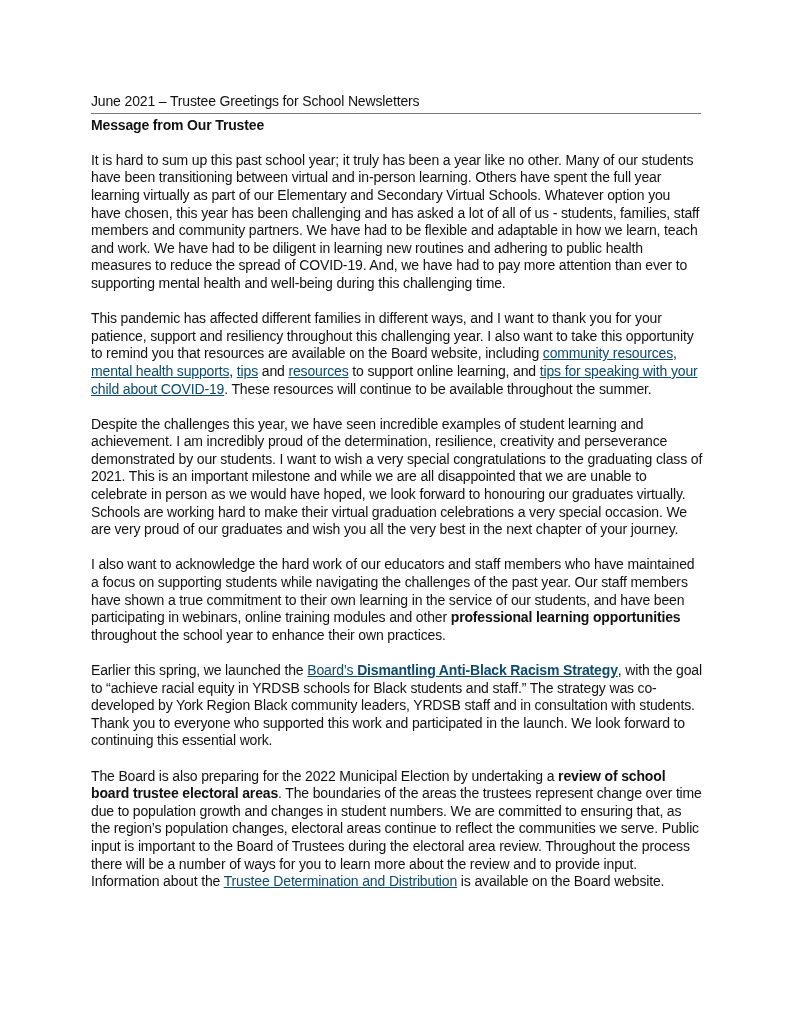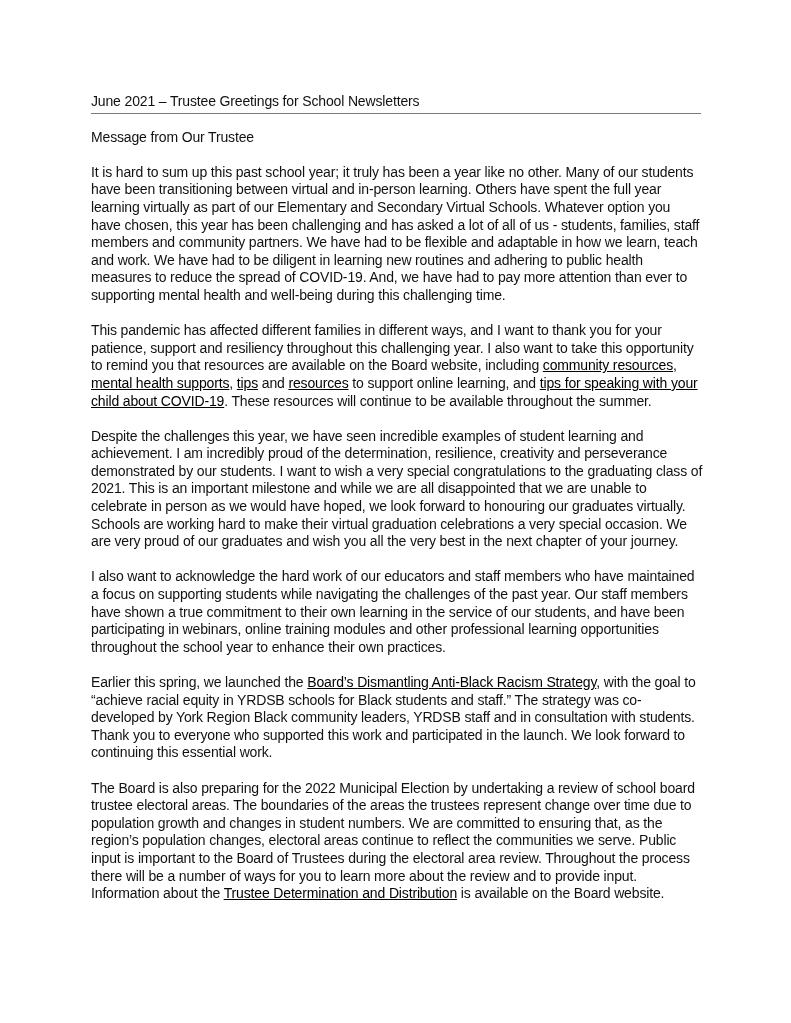--- a/index.html
+++ b/index.html
@@ -5,26 +5,26 @@
     html, body { margin: 0; padding: 0; background: #ffffff; }
     body { width: 791px; height: 1023px; position: relative; overflow: hidden; }
     .page {
       position: absolute; left: 91px; top: 93px; width: 612px;
       font-family: "Liberation Sans", sans-serif;
       color: #111111; font-size: 14px; line-height: 17.6px;
       letter-spacing: -0.15px;
     }
     .header-line { white-space: nowrap; }
     .rule { height: 0; border-top: 1.5px solid #7a7a7a; margin-top: 2px; width: 610px; }
-    .subtitle { font-weight: normal; margin-top: 15px; }
+    .subtitle { font-weight: bold; margin-top: 3px; }
     .greeting { margin-top: 18px; }
     p { margin: 0; }
     .para { margin-top: 17.6px; }
-    a.link { color: #000000; text-decoration: underline; }
-    b { font-weight: normal; }
+    a.link { color: #0c4a6e; text-decoration: underline; }
+    b { font-weight: bold; }
   </style>
 </head>
 <body>
 
 <div class="page">
   <div class="header-line">June 2021 – Trustee Greetings for School Newsletters</div>
   <div class="rule"></div>
   <div class="subtitle">Message from Our Trustee</div>
 
 

